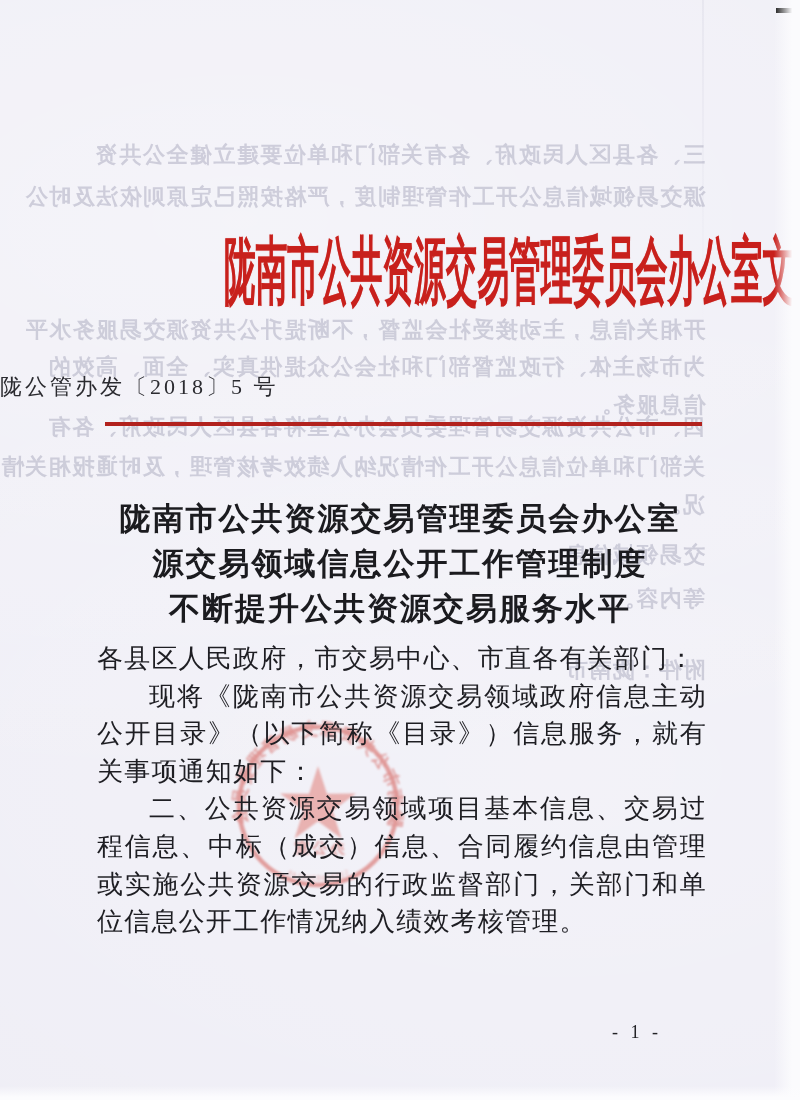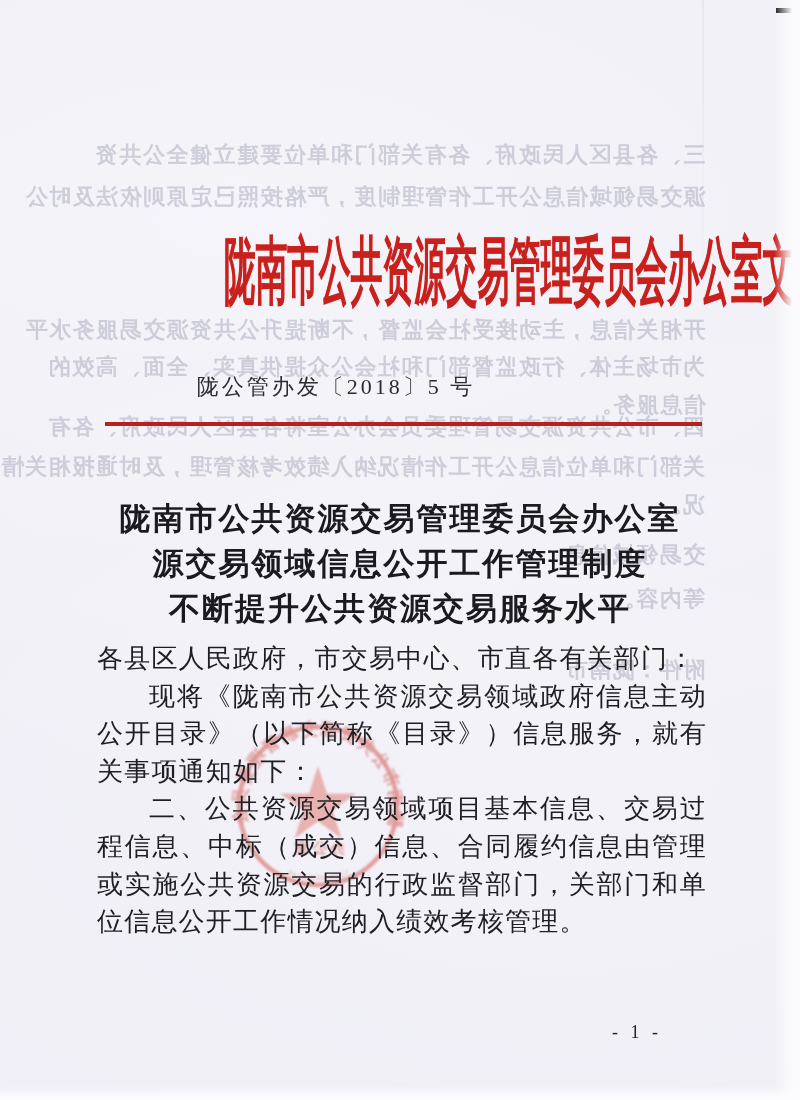--- a/index.html
+++ b/index.html
@@ -25,21 +25,21 @@
   }
   .content{position:absolute;inset:0;z-index:3;}
   .red-header{
     position:absolute;top:232px;left:0;width:800px;text-align:center;
     font-weight:900;font-size:72px;line-height:78px;white-space:nowrap;
     transform:scale(0.44,1.02);transform-origin:center top;
     color:#c8201c;text-shadow:0 0 1px rgba(200,32,28,.6);
     font-family:"Liberation Serif","DejaVu Serif",serif;
   }
   .doc-number{
-    position:absolute;top:372px;left:0;width:672px;text-align:center;
+    position:absolute;top:372px;left:0;width:672px;
     font-size:22px;letter-spacing:3px;color:#2b2b30;
   }
   .red-rule{
     position:absolute;top:422px;left:105px;width:597px;height:4px;
     background:#b2221e;z-index:3;
   }
   .doc-title{
     position:absolute;top:496px;left:0;width:800px;text-align:center;
     font-weight:700;font-size:31px;line-height:45px;letter-spacing:2px;
     color:#1b1b1f;

